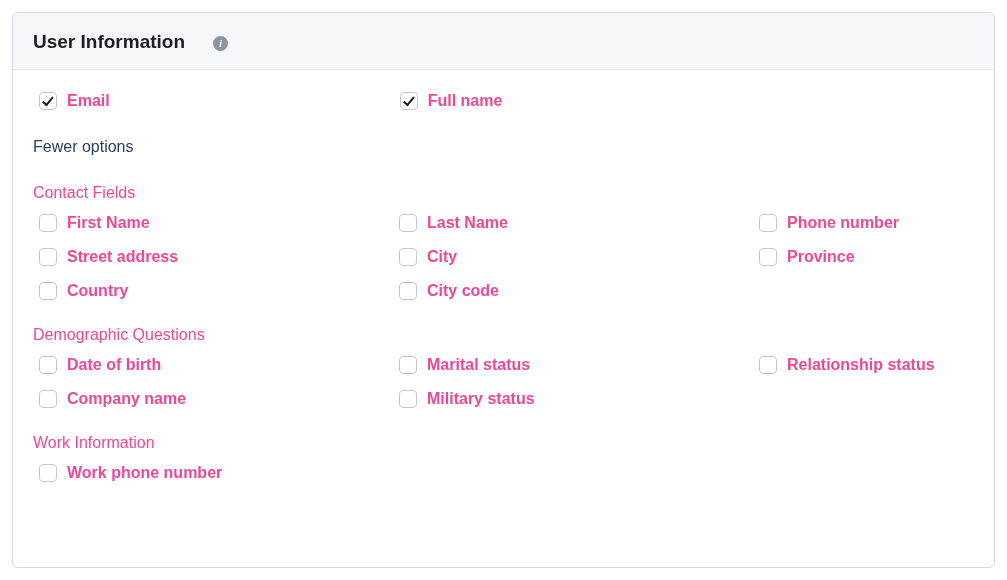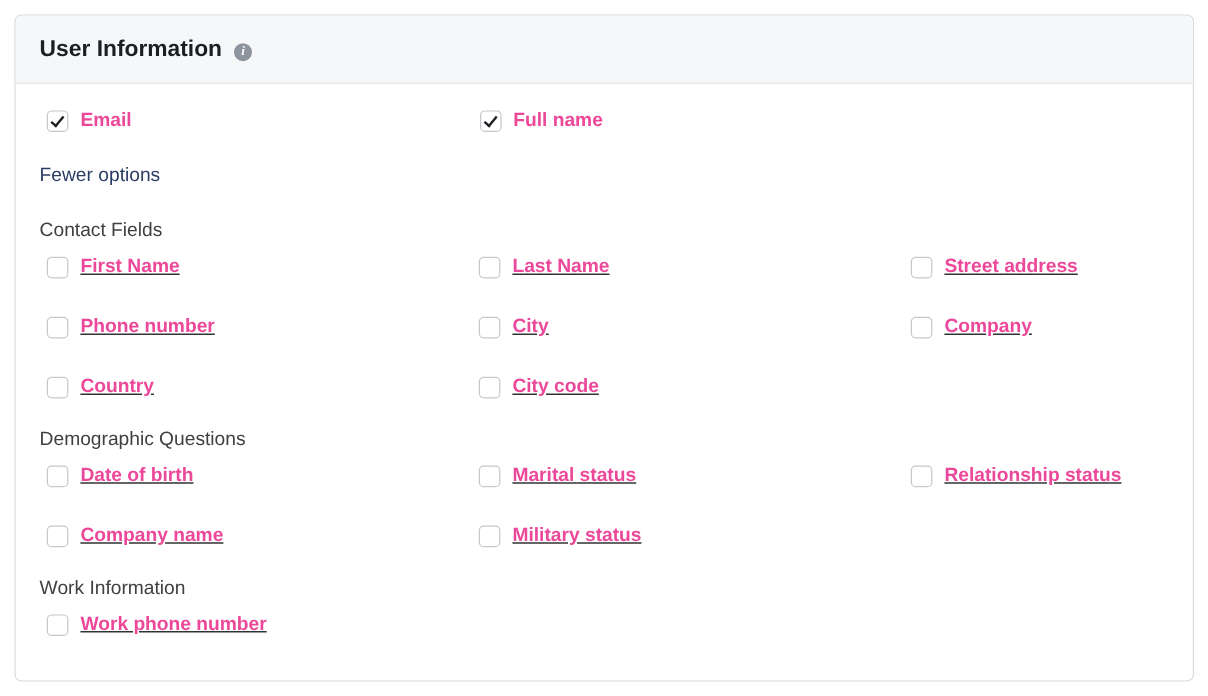--- a/index.html
+++ b/index.html
@@ -18,21 +18,21 @@
     border-radius: 6px;
     overflow: hidden;
     background: #fff;
   }
   .card-header {
     background: #f6f7f8;
     border-bottom: 1px solid #e4e6e9;
     padding: 18px 20px 16px 20px;
     display: flex;
     align-items: center;
-    gap: 10px;
+    gap: 28px;
   }
   .card-title {
     font-size: 19px;
     font-weight: 700;
     color: #1c1e21;
   }
   .info-icon {
     display: inline-flex;
     width: 15px;
     height: 15px;
@@ -89,36 +89,35 @@
     line-height: 1;
   }
   .fewer {
     color: #2b3d63;
     font-size: 16px;
     margin-bottom: 28px;
     cursor: pointer;
     padding-left: 0;
   }
   .section-title {
-    color: #404040;
+    color: #ec4899;
     font-size: 16px;
     margin-bottom: 12px;
   }
   .section {
     margin-bottom: 26px;
   }
   .section:last-child {
     margin-bottom: 16px;
   }
   .grid {
     display: grid;
     grid-template-columns: 360px 360px 1fr;
-    row-gap: 32px;
+    row-gap: 16px;
     padding-left: 6px;
-    text-decoration: underline;
   }
 </style>
 </head>
 <body>
 
 <div class="card">
 
   <div class="card-header">
     <span class="card-title">User Information</span>
     <span class="info-icon">i</span>
@@ -145,33 +144,33 @@
         <div class="check-item">
             <span class="checkbox"></span>
             <span class="check-label">First Name</span>
           </div>
         <div class="check-item">
             <span class="checkbox"></span>
             <span class="check-label">Last Name</span>
           </div>
         <div class="check-item">
             <span class="checkbox"></span>
+            <span class="check-label">Phone number</span>
+          </div>
+        <div class="check-item">
+            <span class="checkbox"></span>
             <span class="check-label">Street address</span>
           </div>
         <div class="check-item">
             <span class="checkbox"></span>
-            <span class="check-label">Phone number</span>
-          </div>
-        <div class="check-item">
-            <span class="checkbox"></span>
             <span class="check-label">City</span>
           </div>
         <div class="check-item">
             <span class="checkbox"></span>
-            <span class="check-label">Company</span>
+            <span class="check-label">Province</span>
           </div>
         <div class="check-item">
             <span class="checkbox"></span>
             <span class="check-label">Country</span>
           </div>
         <div class="check-item">
             <span class="checkbox"></span>
             <span class="check-label">City code</span>
           </div>
       </div>

